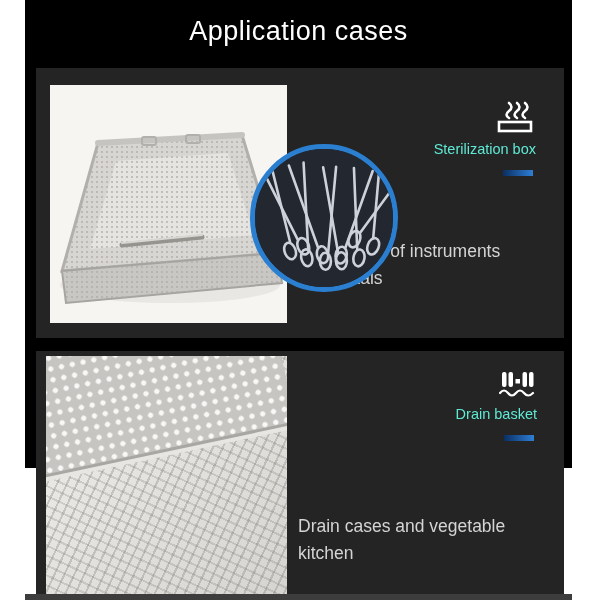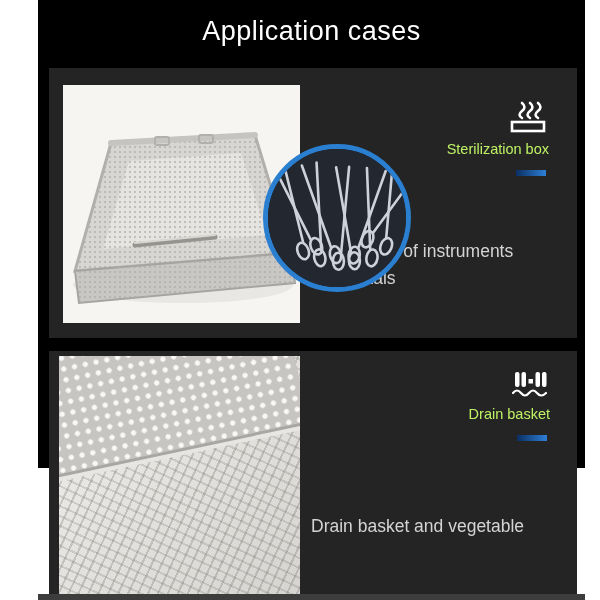--- a/index.html
+++ b/index.html
@@ -1,18 +1,18 @@
 <!DOCTYPE html>
 <html><head>
 <meta charset="utf-8">
 <style>
   html,body{margin:0;padding:0;}
   body{width:600px;height:600px;background:#ffffff;font-family:"Liberation Sans","DejaVu Sans",sans-serif;position:relative;overflow:hidden;}
   .stage{position:absolute;left:0;top:0;width:600px;height:600px;background:#ffffff;}
-  .poster{position:absolute;left:25px;top:0;width:547px;height:468px;background:#000000;margin-left:13px;}
+  .poster{position:absolute;left:25px;top:0;width:547px;height:468px;background:#000000;}
   .page-title{position:absolute;left:0;top:16px;width:100%;text-align:center;color:#ffffff;font-size:27px;font-weight:400;letter-spacing:.5px;}
   .panel{position:absolute;left:11px;width:528px;background:#242424;}
   .panel-1{top:68px;height:270px;}
   .panel-2{top:351px;height:248px;}
   .bottom-band{position:absolute;left:0;top:594px;width:547px;height:6px;background:#3d3d3d;}
 
   .photo{position:absolute;background:#f6f5f2;overflow:hidden;}
   .photo-1{left:14px;top:17px;width:237px;height:238px;}
   .photo-2{left:10px;top:5px;width:241px;height:240px;
     background:
@@ -25,21 +25,21 @@
     box-shadow:0 3px 0 #a9a7a3,0 7px 0 #e8e6e2;}
 
   .inset{position:absolute;width:138px;height:138px;border-radius:50%;overflow:hidden;z-index:6;}
   .inset-1{left:214px;top:76px;border:5px solid #2b7fd0;background:#232830;}
   .inset svg{display:block;}
 
   .badge{position:absolute;display:flex;flex-direction:column;align-items:flex-end;z-index:7;}
   .badge-1{right:28px;top:33px;}
   .badge-2{right:27px;top:20px;}
   .badge .icon{margin-right:2px;}
-  .badge-label{color:#bef264;font-size:14.5px;margin-top:7px;}
+  .badge-label{color:#5eead4;font-size:14.5px;margin-top:7px;}
   .underline{width:30px;height:6px;margin-top:13px;margin-right:3px;background:linear-gradient(90deg,#0a2f63,#2e7fd6);}
 
   .caption{position:absolute;color:#d4d4d4;font-size:17.5px;line-height:27px;font-weight:400;}
   .caption-1{left:259px;top:170px;width:262px;}
   .caption-2{left:262px;top:162px;width:255px;}
 </style>
 </head>
 <body>
 
 <div class="stage">
@@ -144,19 +144,20 @@
             <rect x="23.5" y="1" width="4.5" height="15" rx="2"></rect>
             <rect x="30" y="1" width="4.5" height="15" rx="2"></rect>
           </g>
           <path d="M1,22 q4,-5 8,0 t8,0 t8,0 t9,0" stroke="#ffffff" stroke-width="2.2" fill="none" stroke-linecap="round"></path>
         </svg>
         <div class="badge-label">Drain basket</div>
         <div class="underline"></div>
       </div>
 
       <div class="caption caption-2">
-        <div>Drain basket and vegetable</div>
+        <div>Drain cases and vegetable</div>
+        <div>kitchen</div>
       </div>
     </div>
 
     <div class="bottom-band"></div>
   </div>
 </div>
 
 </body></html>

